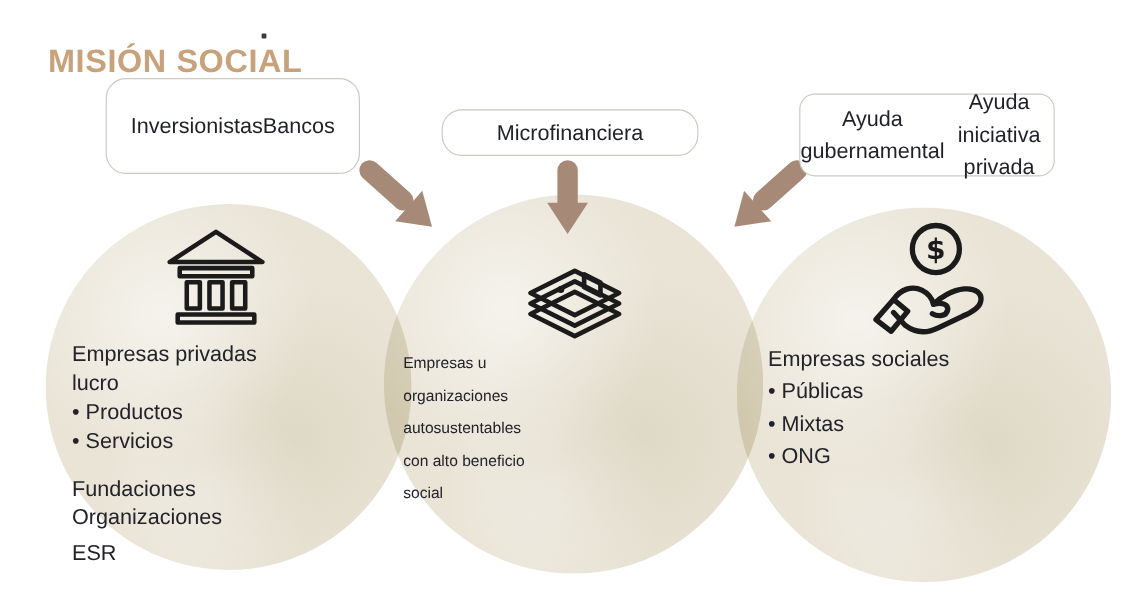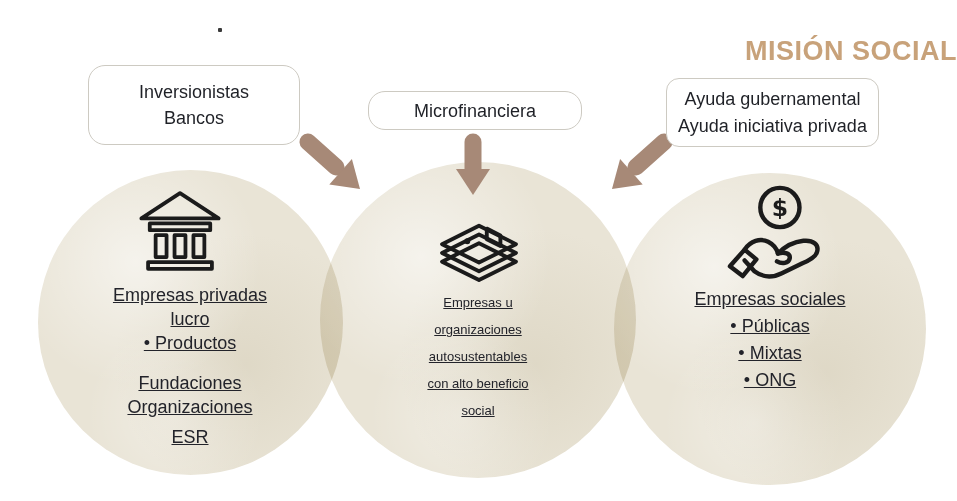--- a/index.html
+++ b/index.html
@@ -1,22 +1,22 @@
 <!DOCTYPE html>
 <html><head>
 <meta charset="utf-8">
 <style>
   html,body{margin:0;padding:0;background:#fff;}
   .stage{
     position:relative;width:957px;height:501px;background:#ffffff;overflow:hidden;
     font-family:"Liberation Sans","DejaVu Sans",sans-serif;color:#1f2127;
   }
   .title{
-    position:absolute;left:0;right:0;top:36px;text-align:right;
-    font-size:27px;font-weight:bold;letter-spacing:.5px;color:#c8a27a;
+    position:absolute;left:0;right:0;top:36px;text-align:left;
+    font-size:27px;font-weight:bold;letter-spacing:.5px;color:#c8a27a;padding-left:40px;
   }
   .stray-dot{
     position:absolute;left:218px;top:28px;width:4px;height:4px;background:#3a3a3a;border-radius:1px;
   }
   
   .circle{
     position:absolute;border-radius:50%;
     background:
       radial-gradient(circle at 32% 30%, rgba(255,255,255,.55), rgba(255,255,255,0) 42%),
       radial-gradient(circle at 68% 64%, rgba(196,186,158,.28), rgba(196,186,158,0) 46%),
@@ -24,34 +24,34 @@
       #e9e4d6;
     mix-blend-mode:multiply;
   }
   .c1{left:38px;top:170px;width:305px;height:305px;}
   .c2{left:320px;top:162px;width:316px;height:316px;}
   .c3{left:614px;top:173px;width:312px;height:312px;}
 
   
   .fbox{
     position:absolute;background:#fff;border:1.5px solid #cdcac2;border-radius:17px;
-    display:flex;flex-direction:column;justify-content:center;align-items:center;
+    display:flex;justify-content:center;align-items:center;
     text-align:center;font-size:18px;line-height:26px;color:#1f2127;
   }
   .fbox1{left:88px;top:65px;width:210px;height:78px;}
   .fbox2{left:368px;top:91px;width:212px;height:37px;text-align:right;}
   .fbox3{left:666px;top:78px;width:211px;height:67px;line-height:27px;border-radius:13px;}
 
   .arrow{position:absolute;}
   .arr1{left:296px;top:132px;}
   .arr2{left:447px;top:133px;}
   .arr3{left:600px;top:132px;}
 
   
-  .cblock{position:absolute;text-align:center;font-size:18px;color:#22232a;text-decoration:underline;}
+  .cblock{position:absolute;text-align:left;font-size:18px;color:#22232a;}
   .cb1{left:60px;top:283px;width:260px;line-height:24px;}
   .cb2{left:336px;top:289px;width:284px;line-height:27px;font-size:13px;}
   .cb3{left:640px;top:286px;width:260px;line-height:27px;}
   .mt16{margin-top:16px;}
   .mt6{margin-top:6px;}
 
   .icon-abs{position:absolute;}
   .bank-pos{left:138px;top:187px;}
   .money-pos{left:430px;top:214px;}
   .hand-pos{left:726px;top:184px;}
@@ -116,20 +116,21 @@
     <text x="55" y="32.5" text-anchor="middle" font-family="DejaVu Sans, sans-serif" font-size="24" font-weight="bold" fill="#1b1b1b" stroke="none">$</text>
     <path d="M4 84 L19 67 L31 77 L17 94 Z"></path>
     <path d="M19 67 C25 58 35 55 43 59 C49 62 52 67 53 71 C59 65 69 59 79 58 C89 57 95 62 93 69 C92 74 85 78 78 81 L57 91 C47 96 37 95 29 89 L19 78"></path>
     <path d="M53 71 C60 69 66 71 65 76 C64 81 57 82 52 79"></path>
   </svg>
 
   <div class="cblock cb1">
     <div>Empresas privadas</div>
     <div>lucro</div>
     <div>• Productos</div>
+    <div>• Servicios</div>
     <div class="mt16">Fundaciones</div>
     <div>Organizaciones</div>
     <div class="mt6">ESR</div>
   </div>
 
   <div class="cblock cb2">
     <div>Empresas u</div>
     <div>organizaciones</div>
     <div>autosustentables</div>
     <div>con alto beneficio</div>

